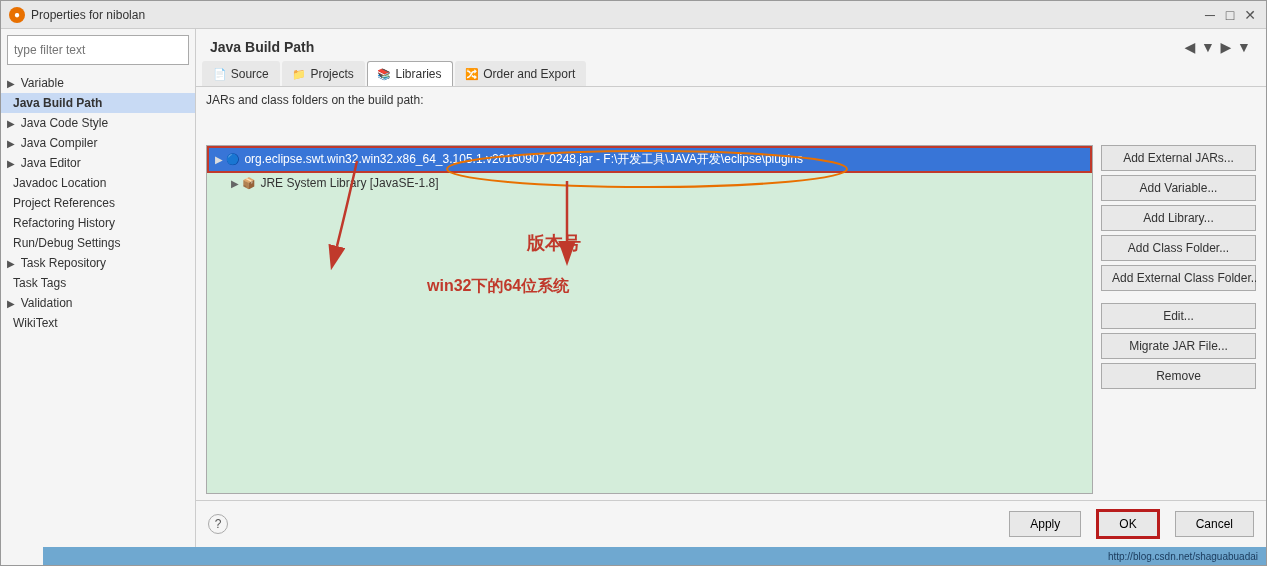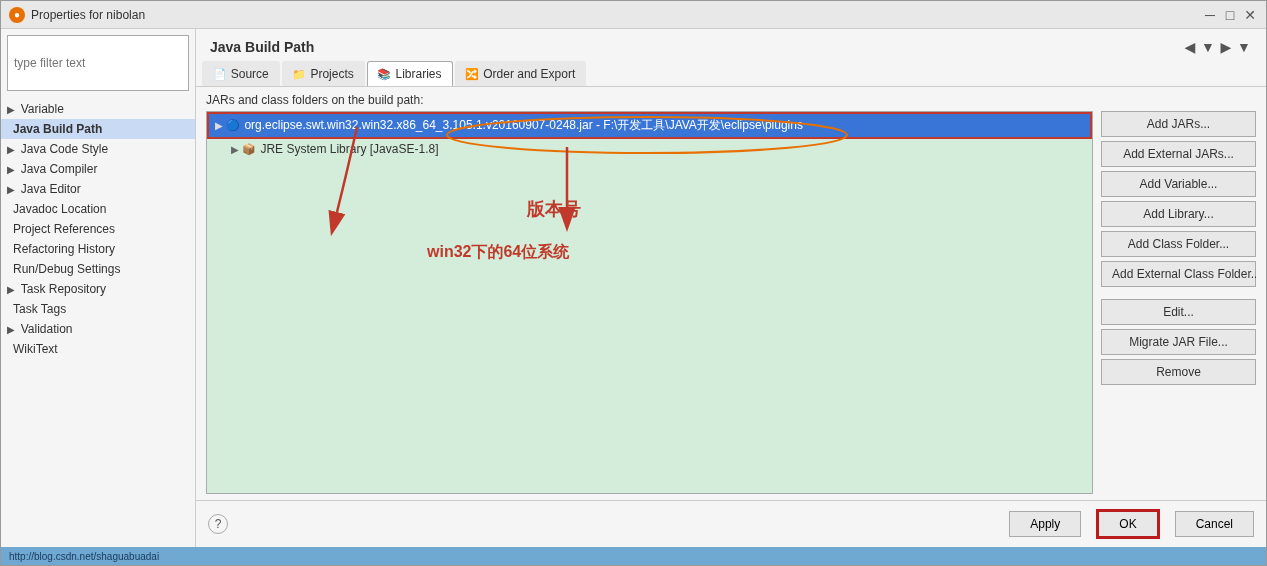--- a/index.html
+++ b/index.html
@@ -73,21 +73,21 @@
     .sidebar {
       width: 195px;
       background: #f5f5f5;
       border-right: 1px solid #ccc;
       display: flex;
       flex-direction: column;
       overflow: hidden;
     }
     .filter-input {
       margin: 6px;
-      padding: 20px 6px;
+      padding: 7px 6px;
       border: 1px solid #aaa;
       background: #fff;
       font-size: 12px;
       color: #999;
       width: calc(100% - 12px);
     }
     .sidebar-items {
       flex: 1;
       overflow-y: auto;
       padding: 2px 0;
@@ -166,20 +166,21 @@
     }
     .tab-icon {
       font-size: 11px;
     }
     .build-path-content {
       flex: 1;
       display: flex;
       flex-direction: column;
       padding: 6px 10px;
       overflow: hidden;
+      gap: 34px;
     }
     .path-label {
       font-size: 12px;
       color: #333;
       margin-bottom: 4px;
     }
     .path-panel {
       flex: 1;
       display: flex;
       gap: 8px;
@@ -294,22 +295,23 @@
       background: #e8e8e8;
       border: 1px solid #aaa;
       cursor: pointer;
       font-size: 12px;
     }
     .bottom-strip {
       background: #6fa8d0;
       height: 18px;
       display: flex;
       align-items: center;
-      justify-content: flex-start;
+      justify-content: flex-end;
       padding: 0 8px;
+      margin-left: 42px;
     }
     .bottom-strip-text {
       font-size: 10px;
       color: #1a3a5c;
     }
   </style>
 </head>
 <body>
 
 <div class="window">
@@ -449,21 +451,20 @@
                 <path d="M20 5 L20 65" stroke="#c0392b" stroke-width="2.5" fill="none" marker-end="url(#arrowhead2)"></path>
               </svg>
 
               <div style="position:absolute;top:85px;left:320px;color:#c0392b;font-size:18px;font-weight:bold;">版本号</div>
 
               <div style="position:absolute;top:130px;left:220px;color:#c0392b;font-size:16px;font-weight:bold;">win32下的64位系统</div>
             </div>
           </div>
 
           <div class="buttons-panel">
-            <button class="btn">Add JARs...</button>
             <button class="btn">Add External JARs...</button>
             <button class="btn">Add Variable...</button>
             <button class="btn">Add Library...</button>
             <button class="btn">Add Class Folder...</button>
             <button class="btn">Add External Class Folder...</button>
             <button class="btn spacer">Edit...</button>
             <button class="btn">Migrate JAR File...</button>
             <button class="btn">Remove</button>
           </div>
         </div>

